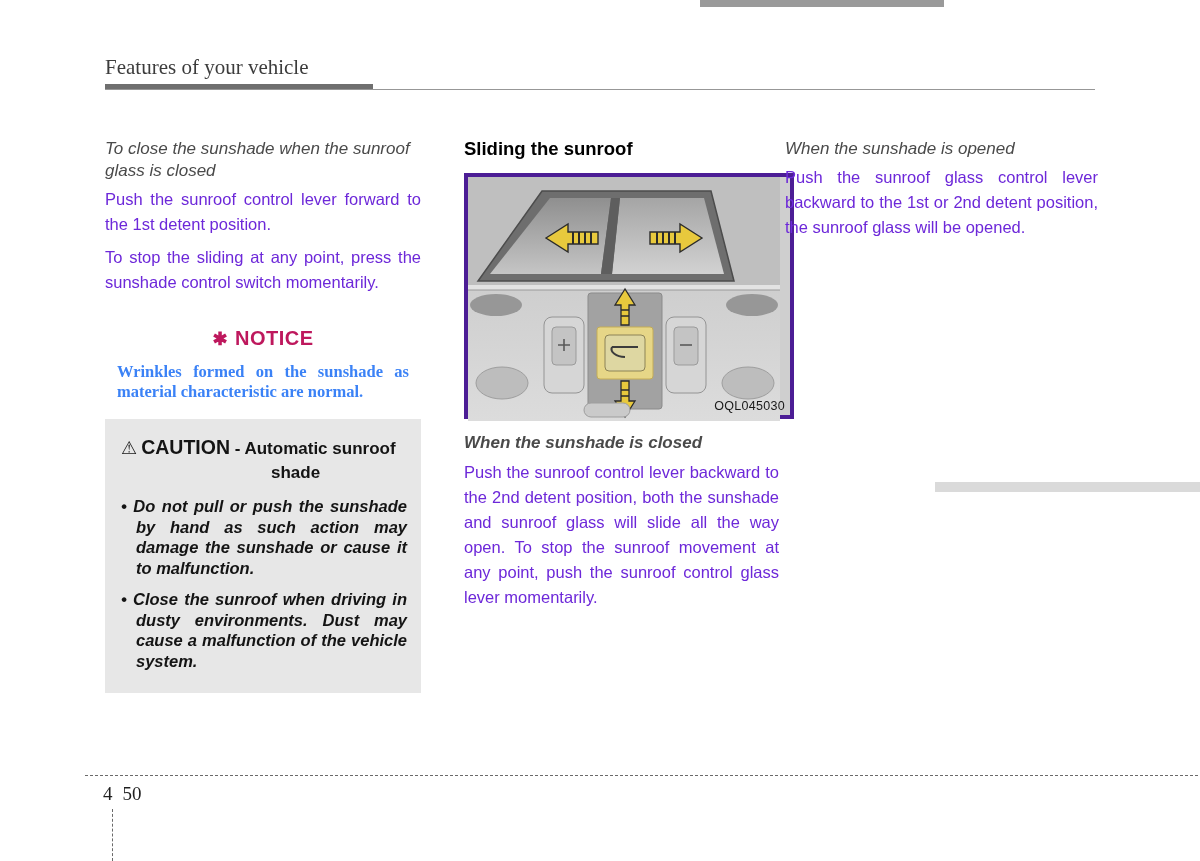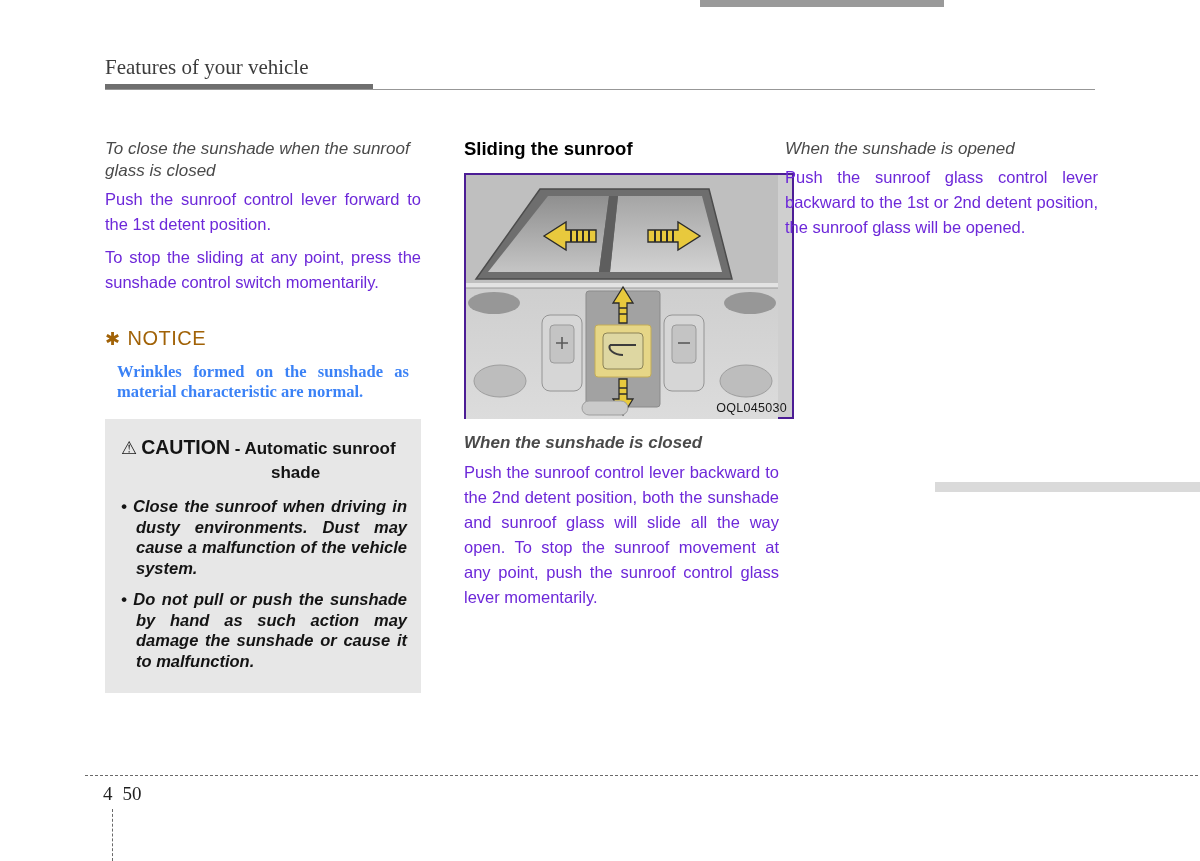--- a/index.html
+++ b/index.html
@@ -48,22 +48,22 @@
   .h-italic {
     font-size: 17px; font-weight: normal; font-style: italic;
     color: #4a4a4a; line-height: 22px; margin: 0 0 5px 0;
   }
   .body-text {
     font-size: 16.5px; line-height: 25px; text-align: justify;
     color: #6d28d9; margin: 0 0 8px 0;
   }
 
   .notice-title {
-    font-size: 20px; font-weight: normal; color: #a16207;
-    margin: 32px 0 12px 0; letter-spacing: 0.5px;
+    font-size: 20px; font-weight: bold; color: #be185d;
+    margin: 32px 0 12px 0; letter-spacing: 0.5px; text-align: center;
   }
   .notice-symbol { font-size: 18px; margin-right: 7px; }
   .notice-body {
     font-family: "Liberation Serif", serif;
     font-weight: bold; font-size: 16.5px; line-height: 20px;
     text-align: justify; color: #3b82f6; margin: 12px;
   }
 
   .caution-box {
     margin-top: 17px; background: #e7e7e7;
@@ -86,21 +86,21 @@
   }
   .caution-list li::before { content: "• "; }
 
   .mid-heading {
     font-size: 18.5px; font-weight: bold; color: #000;
     margin: 0 0 13px 0;
   }
 
   .image-frame {
     position: relative; width: 330px; height: 246px;
-    border: 2px solid #4c1d95; background: #cfcfcf;
+    border: 4px solid #4c1d95; background: #cfcfcf;
   }
   .image-code {
     position: absolute; right: 5px; bottom: 2px;
     font-size: 12.5px; color: #1a1a1a; letter-spacing: 0.3px;
   }
 
   .sub-italic {
     font-size: 17px; font-weight: bold; font-style: italic;
     color: #4a4a4a; line-height: 21px; margin: 13px 0 7px 0;
   }
@@ -138,22 +138,22 @@
     <p class="body-text">Push the sunroof control lever forward to the 1st detent position.</p>
     <p class="body-text">To stop the sliding at any point, press the sunshade control switch momentarily.</p>
 
     <div class="notice-title"><span class="notice-symbol">✱</span><span>NOTICE</span></div>
     <p class="notice-body">Wrinkles formed on the sunshade as material characteristic are normal.</p>
 
     <div class="caution-box">
       <p class="caution-title"><span class="caution-icon">⚠</span><span class="caution-word">CAUTION</span>
         <span>- Automatic sunroof shade</span></p>
       <ul class="caution-list">
+        <li>Do not pull or push the sunshade by hand as such action may damage the sunshade or cause it to malfunction.</li>
         <li>Close the sunroof when driving in dusty environments. Dust may cause a malfunction of the vehicle system.</li>
-        <li>Do not pull or push the sunshade by hand as such action may damage the sunshade or cause it to malfunction.</li>
       </ul>
     </div>
   </div>
 
   <div class="col col-mid">
     <p class="mid-heading">Sliding the sunroof</p>
 
     <div class="image-frame">
       <svg width="312" height="244" viewBox="0 0 312 244">
         <defs>

